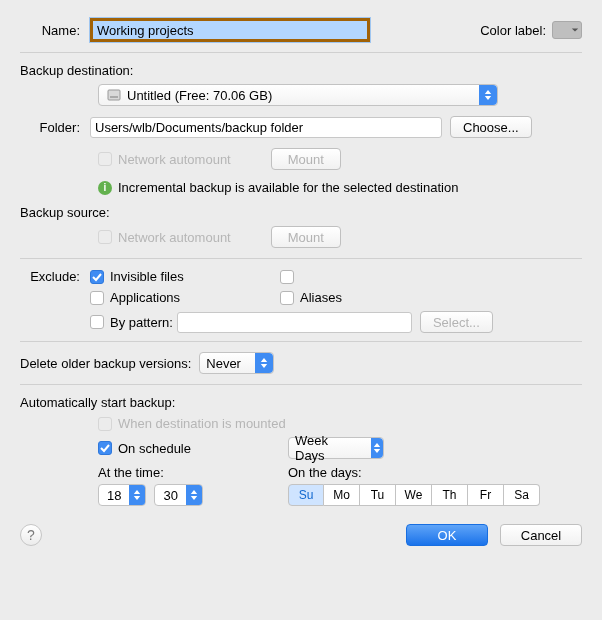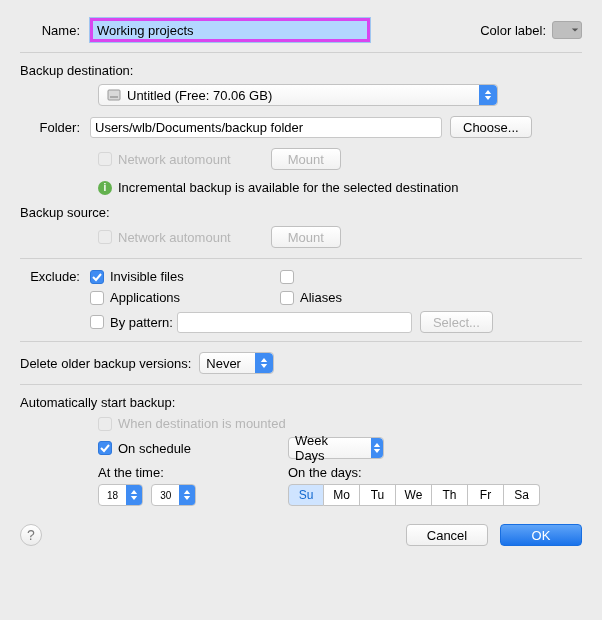--- a/index.html
+++ b/index.html
@@ -1,21 +1,21 @@
 <!DOCTYPE html>
 <html><head>
 <meta charset="utf-8">
 <style>
 * { box-sizing: border-box; margin: 0; padding: 0; }
 body { width: 602px; height: 620px; background: #ececec; font-family: -apple-system, "Helvetica Neue", Arial, sans-serif; font-size: 13px; color: #000; overflow: hidden; }
 .dialog { padding: 18px 20px 16px 20px; }
 .row { display: flex; align-items: center; margin-bottom: 10px; }
 .lbl-right { text-align: right; width: 70px; padding-right: 10px; }
 input[type="text"] { font-size: 13px; padding: 2px 4px; border: 1px solid #c8c8c8; border-radius: 3px; background: #fff; height: 21px; }
-.name-input { width: 280px; border: 3px solid #d946ef; outline: 1px solid #a0c6f0; background: #b3d7ff; padding: 2px 4px; height: 24px; }
+.name-input { width: 280px; border: 3px solid #a16207; outline: 1px solid #a0c6f0; background: #b3d7ff; padding: 2px 4px; height: 24px; }
 .color-area { margin-left: auto; display: flex; align-items: center; }
 .color-swatch { width: 30px; height: 18px; border: 1px solid #a9a9a9; background: #bfbfbf; margin-left: 6px; display: inline-flex; align-items: center; justify-content: flex-end; border-radius: 3px;}
 .color-swatch svg { width: 8px; height: 8px; margin: 0 2px; }
 .divider { border: 0; border-top: 1px solid #d0d0d0; margin: 8px 0 10px 0; }
 .section-lbl { margin-left: 0px; margin-bottom: 6px; }
 .popup { display: flex; align-items: center; background: linear-gradient(#fff,#f3f3f3); border: 1px solid #c3c3c3; border-radius: 4px; height: 22px; padding: 0 0 0 6px; position: relative; }
 .popup-end { width: 18px; height: 100%; background: #3f8cf3; border-radius: 0 4px 4px 0; margin-left: auto; display: flex; align-items: center; justify-content: center; flex-direction: column;}
 .popup-end svg { width: 8px; height: 5px; display:block; fill:#fff; }
 .dest-popup { margin-left: 78px; width: 400px; padding-left: 8px; }
 .disk-icon { width: 14px; height: 14px; margin-right: 6px; display: flex; align-items: center; justify-content:center;}
@@ -31,21 +31,21 @@
 .info-icon { width: 14px; height: 14px; border-radius: 50%; background: #63b14e; color: #fff; font-weight: bold; font-size: 10px; display: inline-flex; align-items: center; justify-content: center; margin-right: 6px; flex-shrink:0;}
 .indent { margin-left: 78px; }
 .exclude-row { display: flex; align-items: center; margin-bottom: 6px; margin-left: 0; }
 .exclude-col1 { width: 190px; display: flex; align-items: center; }
 .exclude-col2 { display: flex; align-items: center; }
 .pattern-input { width: 235px; margin-left: 4px; }
 .never-popup { width: 75px; margin-left: 8px; }
 .weekdays-popup { width: 96px; gap: 33px; }
 .stepper { display: flex; align-items: center; }
 .stepper-box { display: flex; border-radius: 4px; overflow: hidden; border: 1px solid #c3c3c3; height: 22px; background:#fff;}
-.stepper-box .val { padding: 0 8px; display: flex; align-items: center; font-size: 10px; }
+.stepper-box .val { padding: 0 8px; display: flex; align-items: center; font-size: 13px; }
 .stepper-box .arrows { width: 16px; background: #3f8cf3; display:flex; flex-direction:column; align-items:center; justify-content:center;}
 .stepper-box .arrows svg { width: 8px; height: 5px; fill:#fff; display:block;}
 .days { display: flex; margin-left: 0px; }
 .day { width: 36px; height: 22px; border: 1px solid #c3c3c3; border-left: none; display: flex; align-items: center; justify-content: center; background:#fff; font-size: 12px;}
 .day:first-child { border-left: 1px solid #c3c3c3; border-radius: 4px 0 0 4px; }
 .day:last-child { border-radius: 0 4px 4px 0; text-align: center; }
 .day.selected { background: #cfe4ff; color: #1168d0; }
 .help { width: 22px; height: 22px; border-radius: 50%; border: 1px solid #c6c6c6; background: linear-gradient(#fff,#ececec); color: #7a7a7a; font-size: 14px; display: flex; align-items: center; justify-content: center; }
 .footer { display: flex; align-items: center; margin-top: 18px; }
 .footer .spacer { flex: 1; }
@@ -245,17 +245,17 @@
       <div class="day">We</div>
       <div class="day">Th</div>
       <div class="day">Fr</div>
       <div class="day">Sa</div>
     </div>
   </div>
 
   <div class="footer">
     <div class="help">?</div>
     <div class="spacer"></div>
+    <button class="btn btn-default">OK</button>
     <button class="btn">Cancel</button>
-    <button class="btn btn-default">OK</button>
   </div>
 
 </div>
 
 </body></html>

